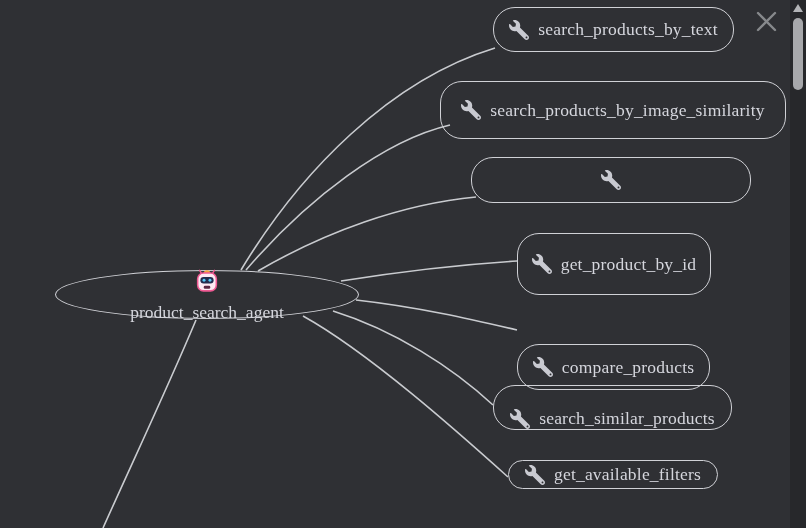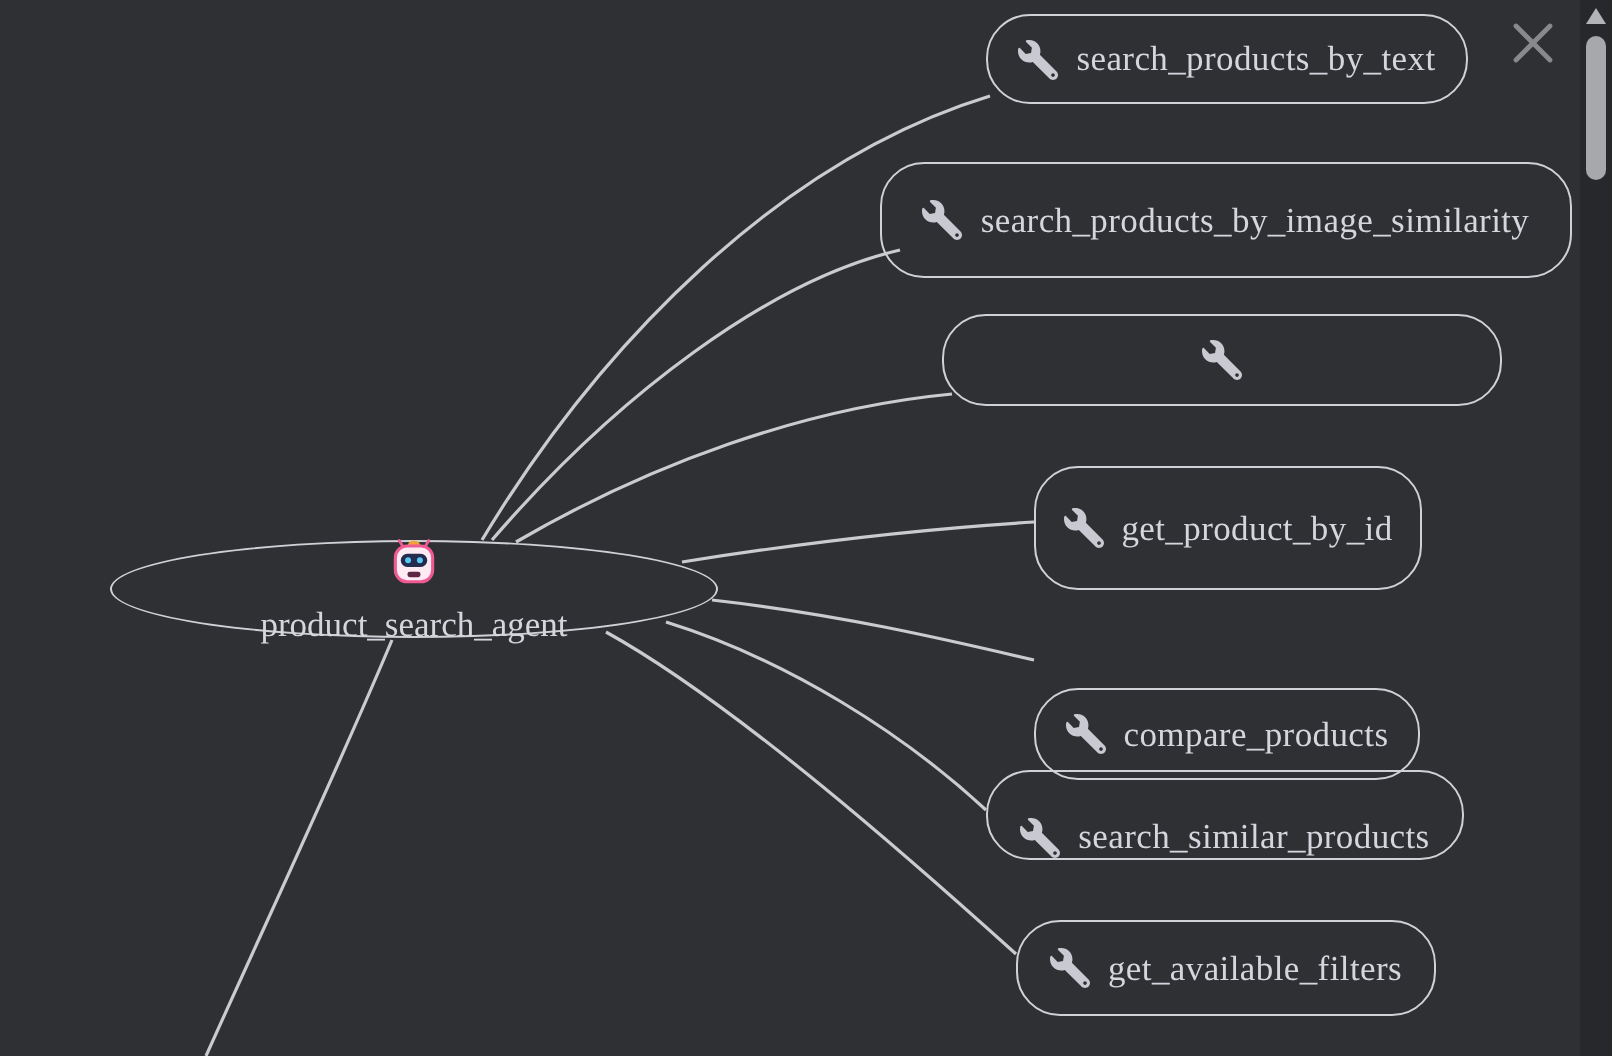--- a/index.html
+++ b/index.html
@@ -131,21 +131,21 @@
     <span>compare_products</span>
   </div>
 
   <div class="tool-node" style="left:493px; top:385px; width:239px; height:45px;align-items:flex-end;">
     <svg class="wrench" viewBox="0 0 512 512">
         <path d="M507.73 109.1c-2.24-9.03-13.54-12.09-20.12-5.51l-74.36 74.36-67.88-11.31-11.31-67.88 74.36-74.36c6.62-6.62 3.43-17.9-5.66-20.16-47.38-11.74-99.55.91-136.58 37.93-39.64 39.64-50.55 97.1-34.05 147.2L18.74 402.76c-24.99 24.99-24.99 65.51 0 90.5 24.99 24.99 65.51 24.99 90.5 0l213.21-213.21c50.12 16.71 107.47 5.68 147.37-34.22 37.07-37.07 49.7-89.32 37.91-136.73zM64 472c-13.25 0-24-10.75-24-24 0-13.26 10.75-24 24-24s24 10.74 24 24c0 13.25-10.75 24-24 24z"></path>
       </svg>
     <span>search_similar_products</span>
   </div>
 
-  <div class="tool-node" style="left:508px; top:460px; width:210px; height:48px;">
+  <div class="tool-node" style="left:508px; top:460px; width:210px; height:29px;">
     <svg class="wrench" viewBox="0 0 512 512">
         <path d="M507.73 109.1c-2.24-9.03-13.54-12.09-20.12-5.51l-74.36 74.36-67.88-11.31-11.31-67.88 74.36-74.36c6.62-6.62 3.43-17.9-5.66-20.16-47.38-11.74-99.55.91-136.58 37.93-39.64 39.64-50.55 97.1-34.05 147.2L18.74 402.76c-24.99 24.99-24.99 65.51 0 90.5 24.99 24.99 65.51 24.99 90.5 0l213.21-213.21c50.12 16.71 107.47 5.68 147.37-34.22 37.07-37.07 49.7-89.32 37.91-136.73zM64 472c-13.25 0-24-10.75-24-24 0-13.26 10.75-24 24-24s24 10.74 24 24c0 13.25-10.75 24-24 24z"></path>
       </svg>
     <span>get_available_filters</span>
   </div>
 
   <button class="close-btn" aria-label="Close">
     <svg width="25" height="25" viewBox="0 0 25 25">
       <line x1="4" y1="4" x2="21" y2="21"></line>
       <line x1="21" y1="4" x2="4" y2="21"></line>

